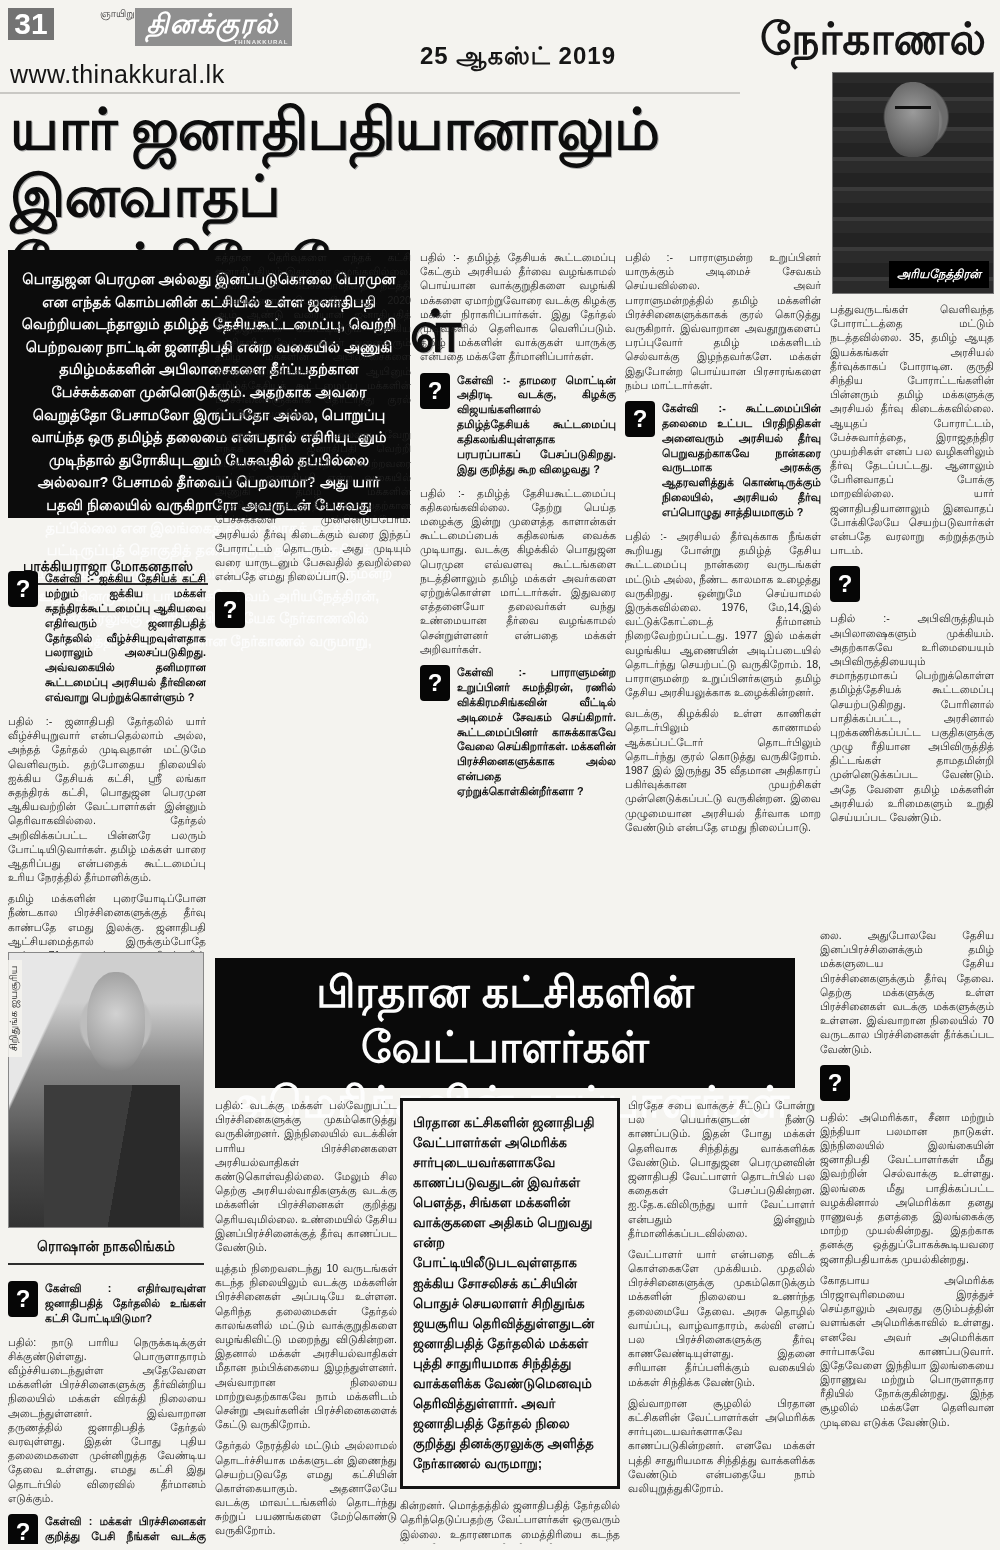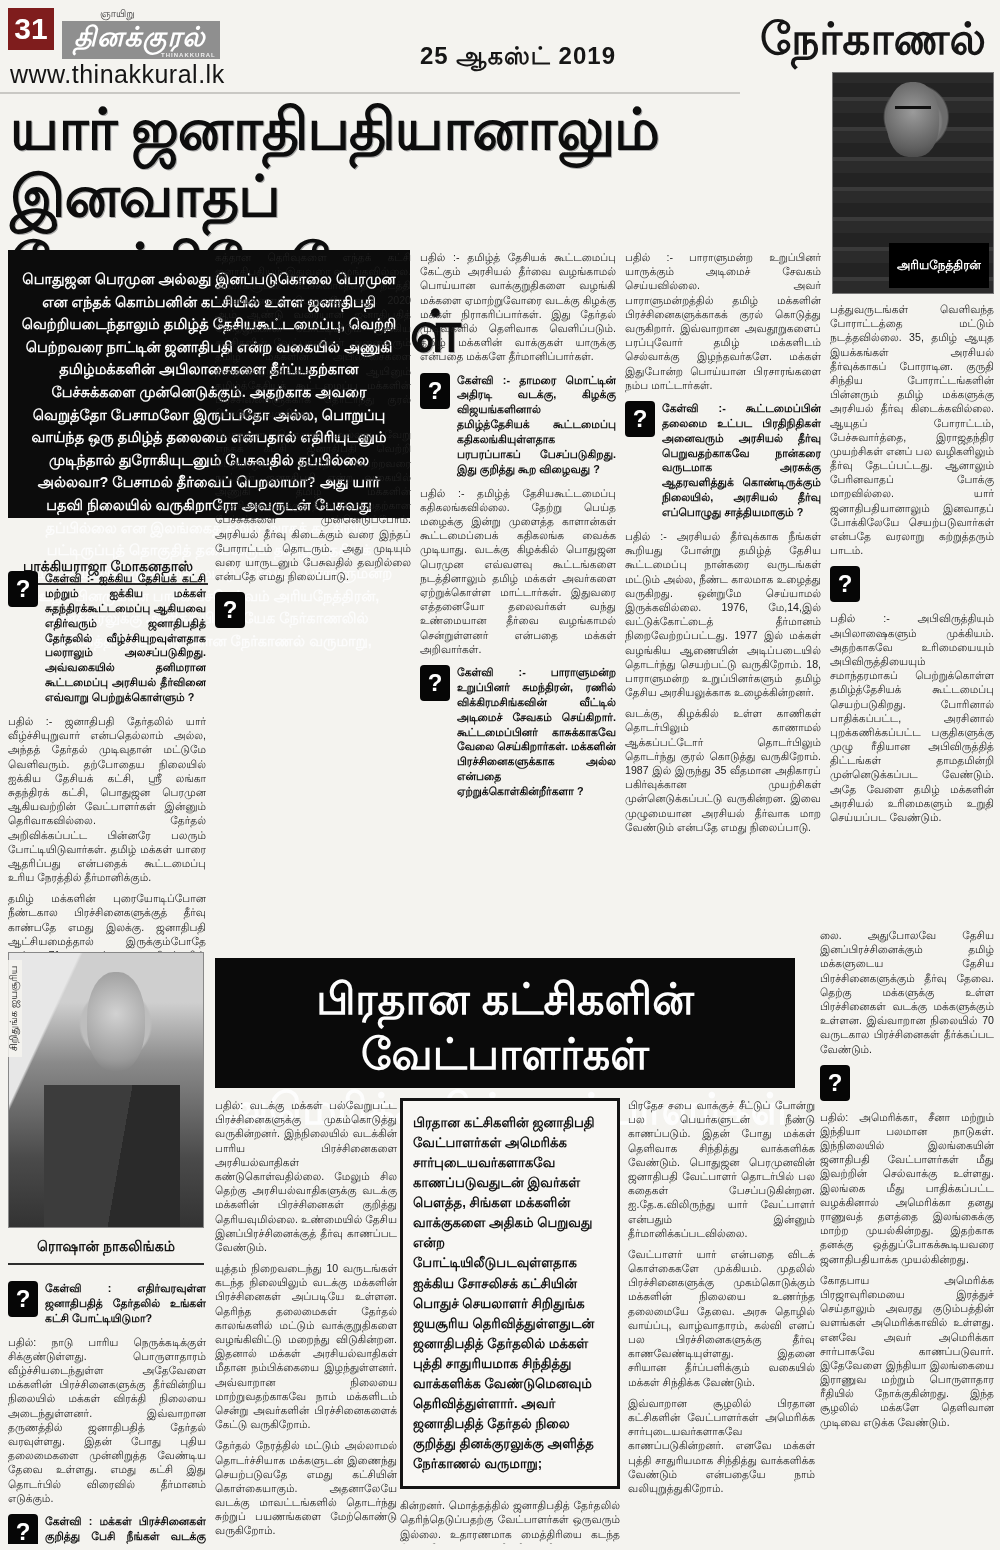--- a/index.html
+++ b/index.html
@@ -6,23 +6,23 @@
   html,body { width:1000px; }
   body {
     position:relative; width:1000px; height:1550px;
     background:#f4f3ef; color:#161616;
     font-family:"Liberation Sans","DejaVu Sans",sans-serif;
     overflow:hidden;
   }
   .abs { position:absolute; }
 
   
-  .pageno { background:#7f1d1d; color:#fff; font-weight:bold; font-size:30px;
-            width:46px; height:42px; display:flex; align-items:center; justify-content:center; }
-  .logo-wrap { display:flex; flex-direction:column; }
+  .pageno { background:#737373; color:#fff; font-weight:bold; font-size:30px;
+            width:46px; height:32px; display:flex; align-items:center; justify-content:center; }
+  .logo-wrap { display:flex; flex-direction:row; }
   .logo-pre { font-size:10px; color:#333; margin-left:38px; }
   .logo-box { background:#8f8f8f; color:#fff; font-style:italic; font-weight:bold;
               font-size:27px; padding:1px 14px 3px 12px; letter-spacing:1px; position:relative; }
   .logo-sub { position:absolute; right:4px; bottom:1px; font-size:6px; letter-spacing:1px;
               color:#efefef; font-style:normal; }
   .site-url { font-size:25px; color:#141414; letter-spacing:.5px; }
   .issue-date { font-weight:bold; font-size:24px; letter-spacing:1px; }
   .section-name { font-weight:bold; font-size:44px; letter-spacing:0; }
   .head-rule { border-top:2px solid #c9c8c4; }
 
@@ -35,36 +35,36 @@
       repeating-linear-gradient(0deg, #2b2b2b 0 12px, #3a3a3a 12px 16px, #232323 16px 30px),
       repeating-linear-gradient(90deg, rgba(180,180,180,.25) 0 3px, transparent 3px 26px),
       linear-gradient(#555 0 30%, #2e2e2e 60%, #1c1c1c);
       border:1px solid #777; }
   .photo1 .head { position:absolute; left:34%; top:4%; width:32%; height:34%;
       background:radial-gradient(circle at 50% 40%, #9b9b9b, #5f5f5f 70%, #3f3f3f);
       border-radius:46% 46% 42% 42%; }
   .photo1 .glasses { position:absolute; left:39%; top:15%; width:22%; height:5px;
       border-top:3px solid #111; }
   .caption-chip { position:absolute; right:4px; bottom:5px; background:#000; color:#fff;
-      font-weight:bold; font-size:12px; padding:15px 8px; }
+      font-weight:bold; font-size:12px; padding:6px 8px;font-style:italic; }
   .intro-box { background:#0c0c0c; color:#fcfcfc; font-weight:bold; text-align:center;
       font-size:14.5px; line-height:1.56; padding:18px 13px; }
   .byline { font-weight:bold; font-size:14px; text-align:center; padding:6px 0 7px;
       border-bottom:2px solid #2e2e2e; }
 
   
   .col p { font-size:10.6px; line-height:1.34; text-align:justify; margin-bottom:7px; color:#212121; }
   .qa { display:flex; gap:7px; margin:9px 0 9px; align-items:flex-start; }
   .qicon { flex:0 0 30px; height:36px; background:#060606; color:#fff; font-weight:bold;
       font-size:24px; display:flex; align-items:center; justify-content:center; border-radius:4px; }
   .qtext { font-weight:bold; font-size:10.8px; line-height:1.38; text-align:justify; color:#0e0e0e; }
 
   
   .a2-headline { background:#0a0a0a; color:#fdfdfd; font-weight:bold; text-align:center;
-      font-size:43px; line-height:1.28; padding-top:14px; letter-spacing:0; }
+      font-size:43px; line-height:1.28; padding-top:7px; letter-spacing:0; }
   .photo2 { background:
       radial-gradient(circle at 55% 26%, #bdbdbd 0 15%, transparent 16%),
       linear-gradient(115deg, #e7e7e7 0 22%, transparent 23%),
       linear-gradient(#cfcfcf 0 18%, #8a8a8a 40%, #4a4a4a 75%, #333);
       border:1px solid #888; }
   .photo2 .suit { position:absolute; left:18%; top:48%; width:70%; height:52%;
       background:linear-gradient(100deg,#3c3c3c 0 55%, #2a2a2a 55%); }
   .photo2 .head2 { position:absolute; left:40%; top:7%; width:30%; height:36%;
       background:radial-gradient(circle at 50% 42%, #d2d2d2, #9c9c9c 72%, #777);
       border-radius:46% 46% 44% 44%; }

